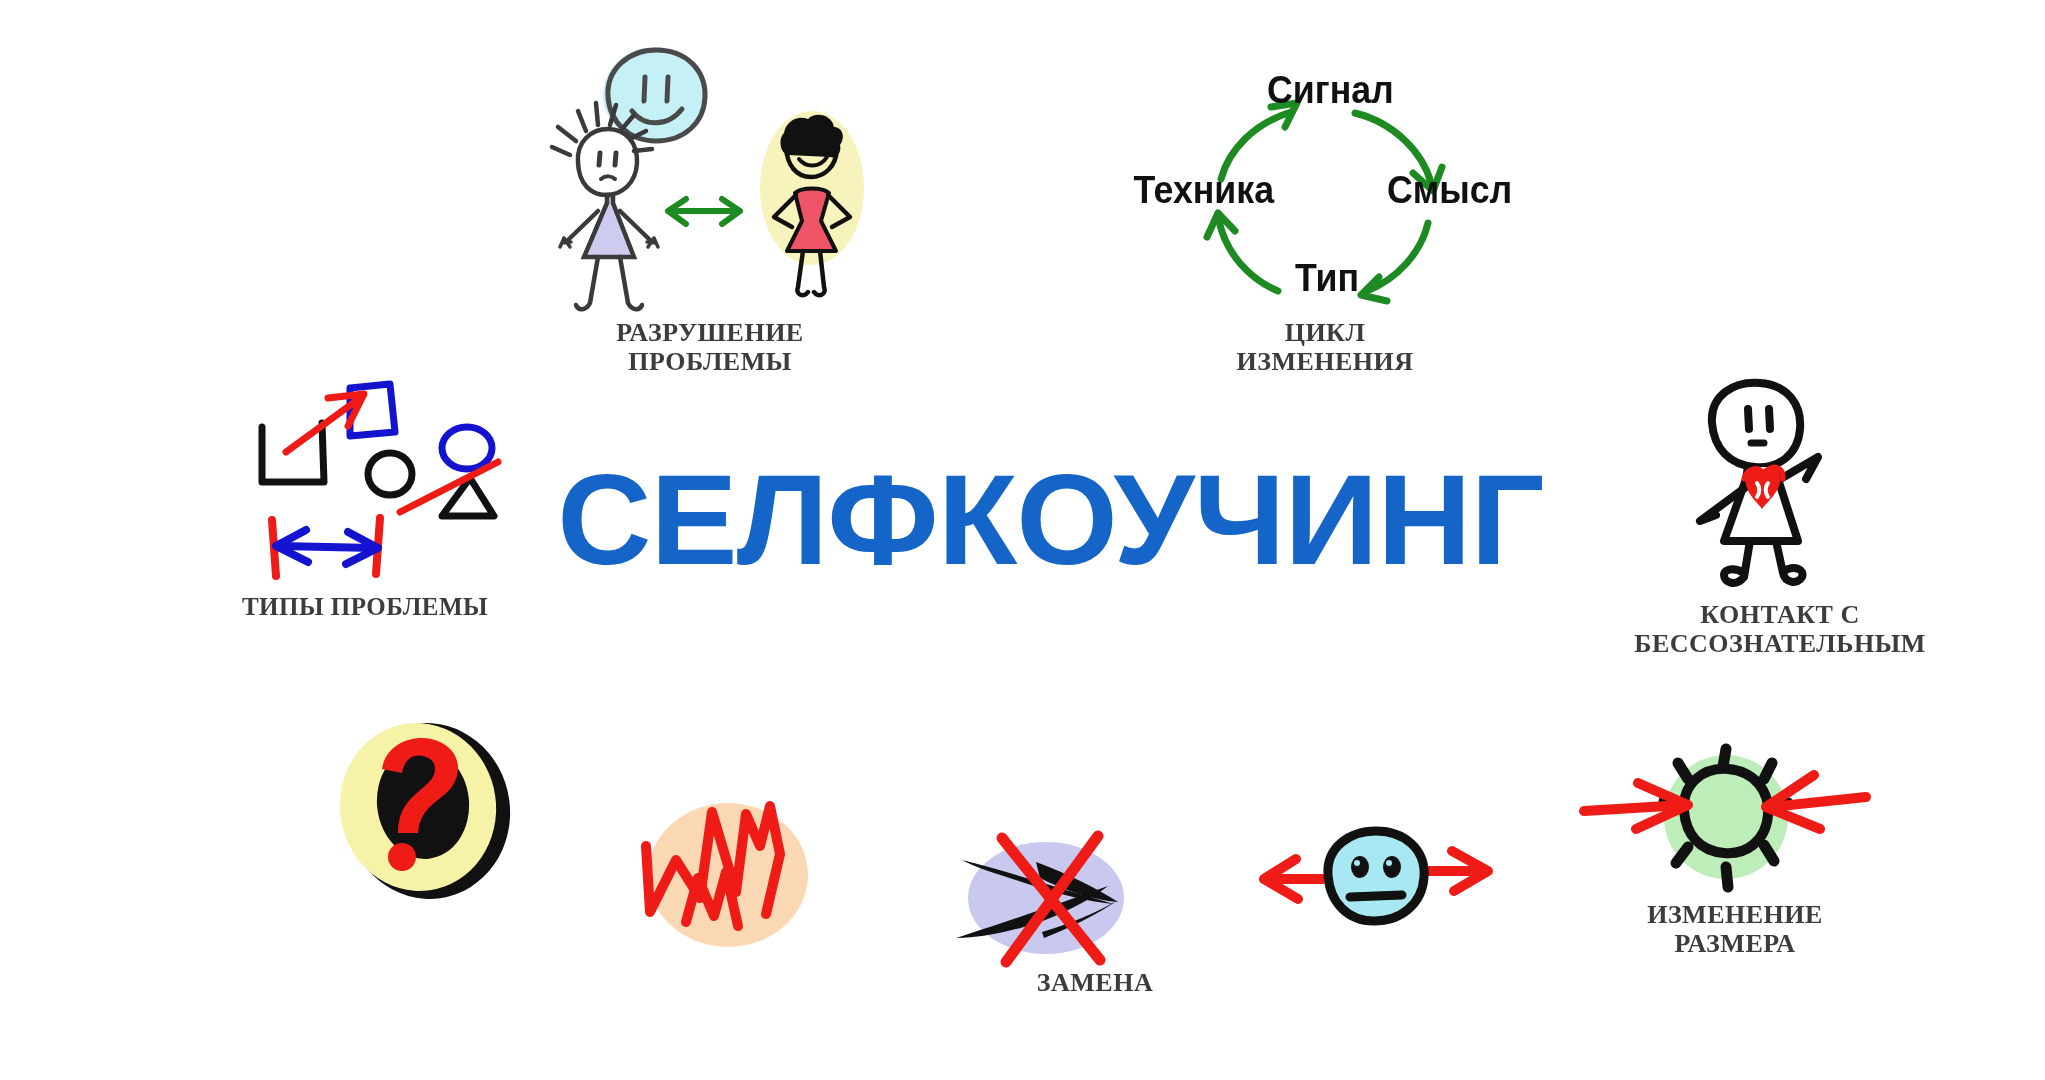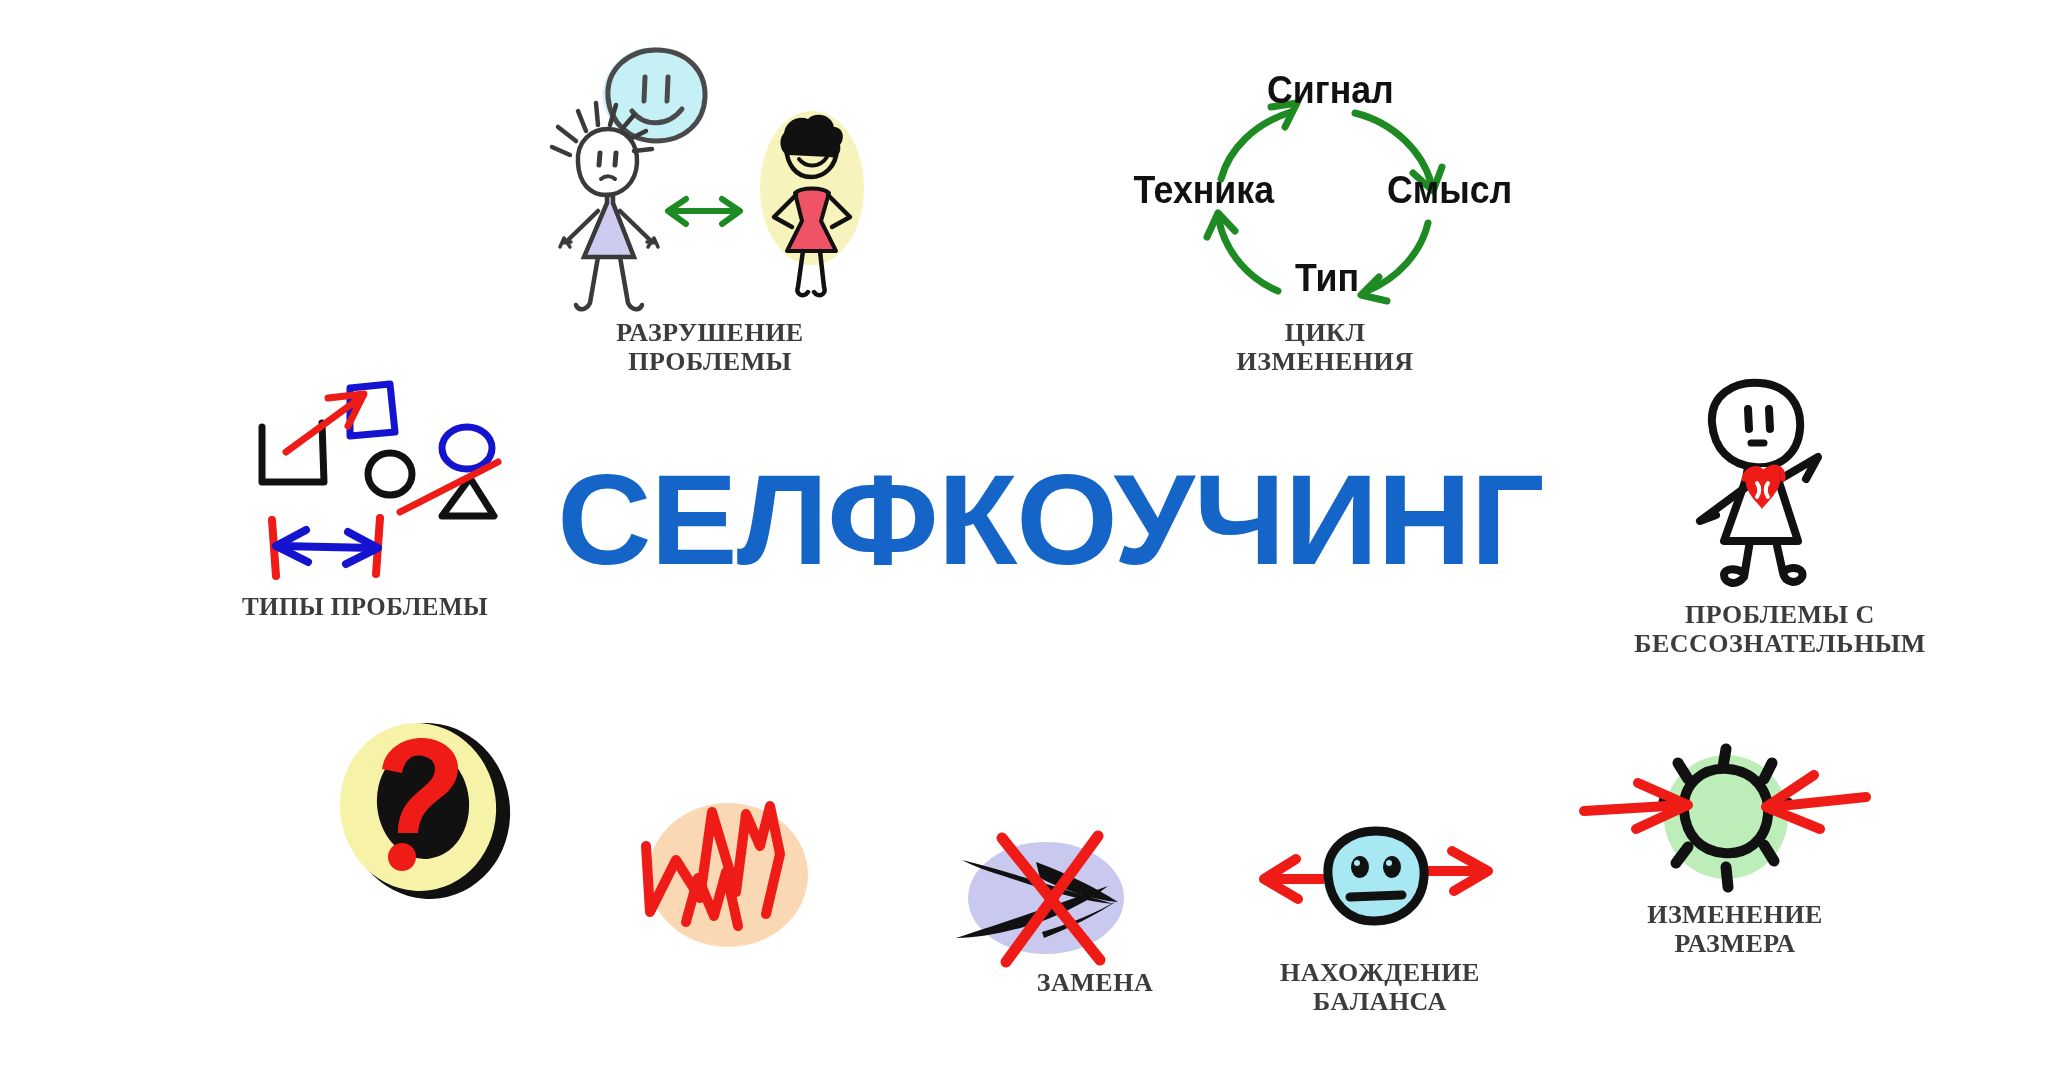--- a/index.html
+++ b/index.html
@@ -207,21 +207,21 @@
 
       <g>
         <path d="M96 110 C92 96 104 88 112 96 C120 86 134 94 130 108 C127 120 114 130 112 134
                  C110 130 99 122 96 110 Z" fill="#ee1b17"></path>
         <path d="M94 104 C96 94 108 90 113 98 M116 97 C122 88 134 92 133 104" fill="none" stroke="#ee1b17" stroke-width="5" stroke-linecap="round"></path>
         <path d="M107 108 C110 112 110 118 107 122 M118 108 C115 112 115 118 118 122" fill="none" stroke="#ffffff" stroke-width="4" stroke-linecap="round"></path>
       </g>
     </svg>
   </div>
 
-  <div class="caption node" style="left:1580px;top:600px;width:400px;font-size:26px;">ПРОБЛЕМЫ С
+  <div class="caption node" style="left:1580px;top:600px;width:400px;font-size:26px;">КОНТАКТ С
 БЕССОЗНАТЕЛЬНЫМ</div>
 
   <div class="node" style="left:320px;top:715px;width:210px;height:190px;">
     <svg width="210" height="190" viewBox="0 0 210 190">
 
       <ellipse cx="108" cy="96" rx="82" ry="88" fill="#111" transform="rotate(-8 108 96)"></ellipse>
 
       <ellipse cx="98" cy="92" rx="78" ry="84" fill="#f6f3a8" transform="rotate(-8 98 92)"></ellipse>
 
       <ellipse cx="103" cy="88" rx="46" ry="56" fill="#111" transform="rotate(-6 103 88)"></ellipse>
@@ -276,22 +276,20 @@
       <path d="M78 70 C76 42 100 26 126 26 C154 26 176 44 174 72 C172 100 150 116 124 116
                C98 116 80 98 78 70 Z" fill="none" stroke="#111" stroke-width="9"></path>
       <ellipse cx="110" cy="62" rx="9" ry="11" fill="#111"></ellipse>
       <ellipse cx="142" cy="62" rx="9" ry="11" fill="#111"></ellipse>
       <circle cx="107" cy="58" r="3" fill="#a8e8f2"></circle>
       <circle cx="139" cy="58" r="3" fill="#a8e8f2"></circle>
       <path d="M100 92 L152 90" stroke="#111" stroke-width="9" stroke-linecap="round"></path>
     </svg>
   </div>
 
-  <div class="caption node" style="left:1240px;top:958px;width:280px;font-size:26px;">НАХОЖДЕНИЕ
-БАЛАНСА</div>
 
   <div class="node" style="left:1580px;top:745px;width:290px;height:160px;">
     <svg width="290" height="160" viewBox="0 0 290 160">
 
       <circle cx="146" cy="72" r="62" fill="#bdedb8"></circle>
 
       <path d="M104 66 C102 38 124 22 148 24 C174 26 190 46 188 70 C186 96 166 110 144 108
                C120 106 106 90 104 66 Z" fill="none" stroke="#111" stroke-width="10" stroke-linecap="round"></path>
 
       <g stroke="#111" stroke-width="11" stroke-linecap="round">

